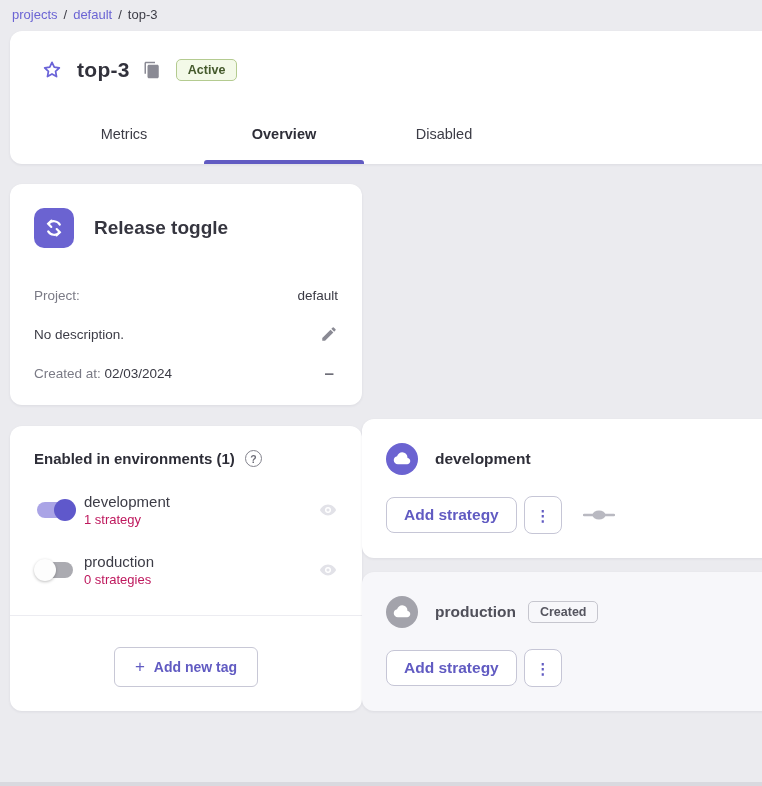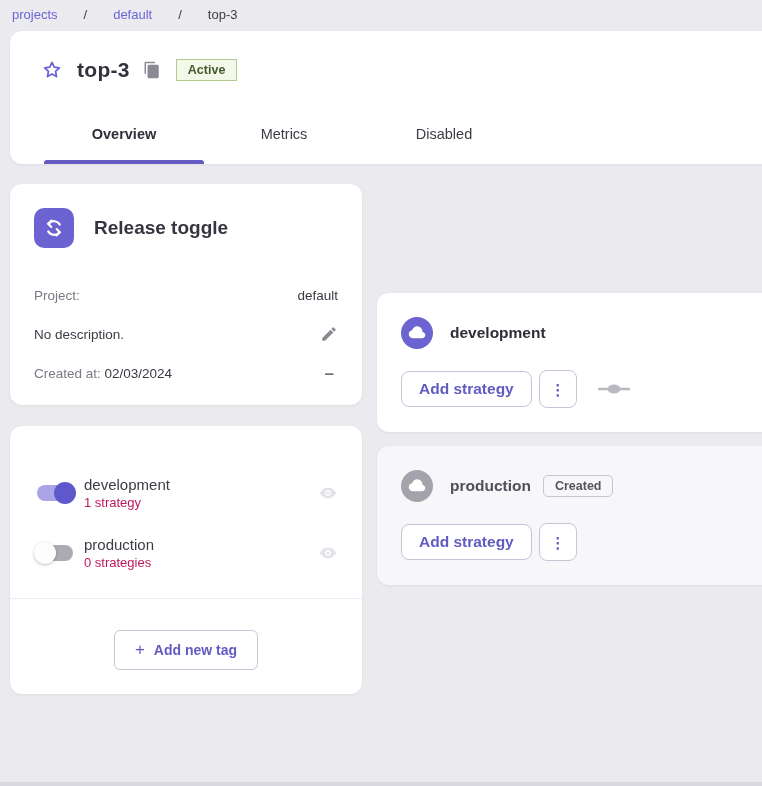--- a/index.html
+++ b/index.html
@@ -4,54 +4,54 @@
 <style>
   * { margin:0; padding:0; box-sizing:border-box; }
   html,body { width:762px; height:786px; overflow:hidden; }
   body {
     background:#ebebef;
     font-family:"Liberation Sans","DejaVu Sans",sans-serif;
     color:#35353f;
     position:relative;
   }
   
-  .breadcrumb { padding:7px 0 0 12px; font-size:13px; display:flex; gap:26px; align-items:center; }
+  .breadcrumb { padding:7px 0 0 12px; font-size:13px; display:flex; gap:6px; align-items:center; }
   .breadcrumb a { color:#6b64d4; text-decoration:none; cursor:pointer; }
   .breadcrumb .sep { color:#3c3c46; }
   .breadcrumb .current { color:#3c3c46; }
 
   
   .header-card {
     margin:9px -20px 0 10px;
     background:#fff;
     border-radius:12px;
     box-shadow:0 1px 3px rgba(35,35,60,.07);
   }
   .title-row { padding:27px 0 0 30px; display:flex; align-items:center; }
   .star-btn { width:24px; height:24px; display:flex; align-items:center; justify-content:center; cursor:pointer; }
   .flag-title { font-size:21px; color:#32323c; margin-left:13px; letter-spacing:.3px; }
   .copy-btn { margin-left:13px; display:flex; cursor:pointer; }
   .badge-active {
     margin-left:15px;
     background:#f3f9e8; border:1px solid #b4cb90; color:#44592b;
-    font-size:12.5px; font-weight:bold; padding:3px 11px; border-radius:0;
+    font-size:12.5px; font-weight:bold; padding:3px 11px; border-radius:5px;
   }
   .tabs { margin-top:21px; padding-left:34px; display:flex; height:61px; }
   .tab {
     width:160px; display:flex; align-items:center; justify-content:center;
     font-size:14.5px; color:#3c3c46; position:relative; cursor:pointer;
   }
   .tab.active { font-weight:bold; color:#2e2e38; }
   .tab-indicator {
     position:absolute; bottom:0; left:0; width:100%; height:4px;
     background:#615bc2; border-radius:3px 3px 0 0;
   }
 
   
-  .main { display:flex; margin:20px 0 0 10px; gap:15px; align-items:center; }
+  .main { display:flex; margin:20px 0 0 10px; align-items:flex-end; }
   .card { background:#fff; border-radius:12px; box-shadow:0 1px 3px rgba(35,35,60,.07); }
   .left-col { width:352px; flex:none; display:flex; flex-direction:column; gap:21px; }
   .right-col { flex:none; width:420px; display:flex; flex-direction:column; gap:14px; }
 
   
   .meta-card { padding:24px; }
   .type-row { display:flex; align-items:center; }
   .type-icon {
     width:40px; height:40px; border-radius:10px; background:#6b63d1;
     display:flex; align-items:center; justify-content:center; flex:none;
@@ -149,26 +149,26 @@
     </span>
     <h1 class="flag-title">top-3</h1>
     <span class="copy-btn">
       <svg width="18" height="18" viewBox="0 0 24 24" fill="#8a8a94">
         <path d="M16 1H4c-1.1 0-2 .9-2 2v14h2V3h12V1zm3 4H8c-1.1 0-2 .9-2 2v14c0 1.1.9 2 2 2h11c1.1 0 2-.9 2-2V7c0-1.1-.9-2-2-2z"></path>
       </svg>
     </span>
     <span class="badge-active">Active</span>
   </div>
   <div class="tabs">
+    <div class="tab">
+      <span>Metrics</span>
+    </div>
     <div class="tab active">
       <span>Overview</span>
       <div class="tab-indicator"></div>
-    </div>
-    <div class="tab">
-      <span>Metrics</span>
     </div>
     <div class="tab">
       <span>Disabled</span>
     </div>
   </div>
 </header>
 
 <main class="main">
 
   <div class="left-col">
@@ -200,20 +200,24 @@
       <div class="meta-row row-created">
         <span>
           <span class="meta-label">Created at:</span>
           <span class="meta-value">02/03/2024</span>
         </span>
         <span class="icon-btn collapse-btn">–</span>
       </div>
     </section>
 
     <section class="card env-card">
+      <div class="panel-heading-row">
+        <h2 class="panel-heading">Enabled in environments (1)</h2>
+        <span class="help-btn">?</span>
+      </div>
 
       <div class="env-row">
         <div class="toggle on">
           <div class="track"></div>
           <div class="thumb"></div>
         </div>
         <div class="env-labels">
           <span class="env-name">development</span>
           <span class="env-sub">1 strategy</span>
         </div>

